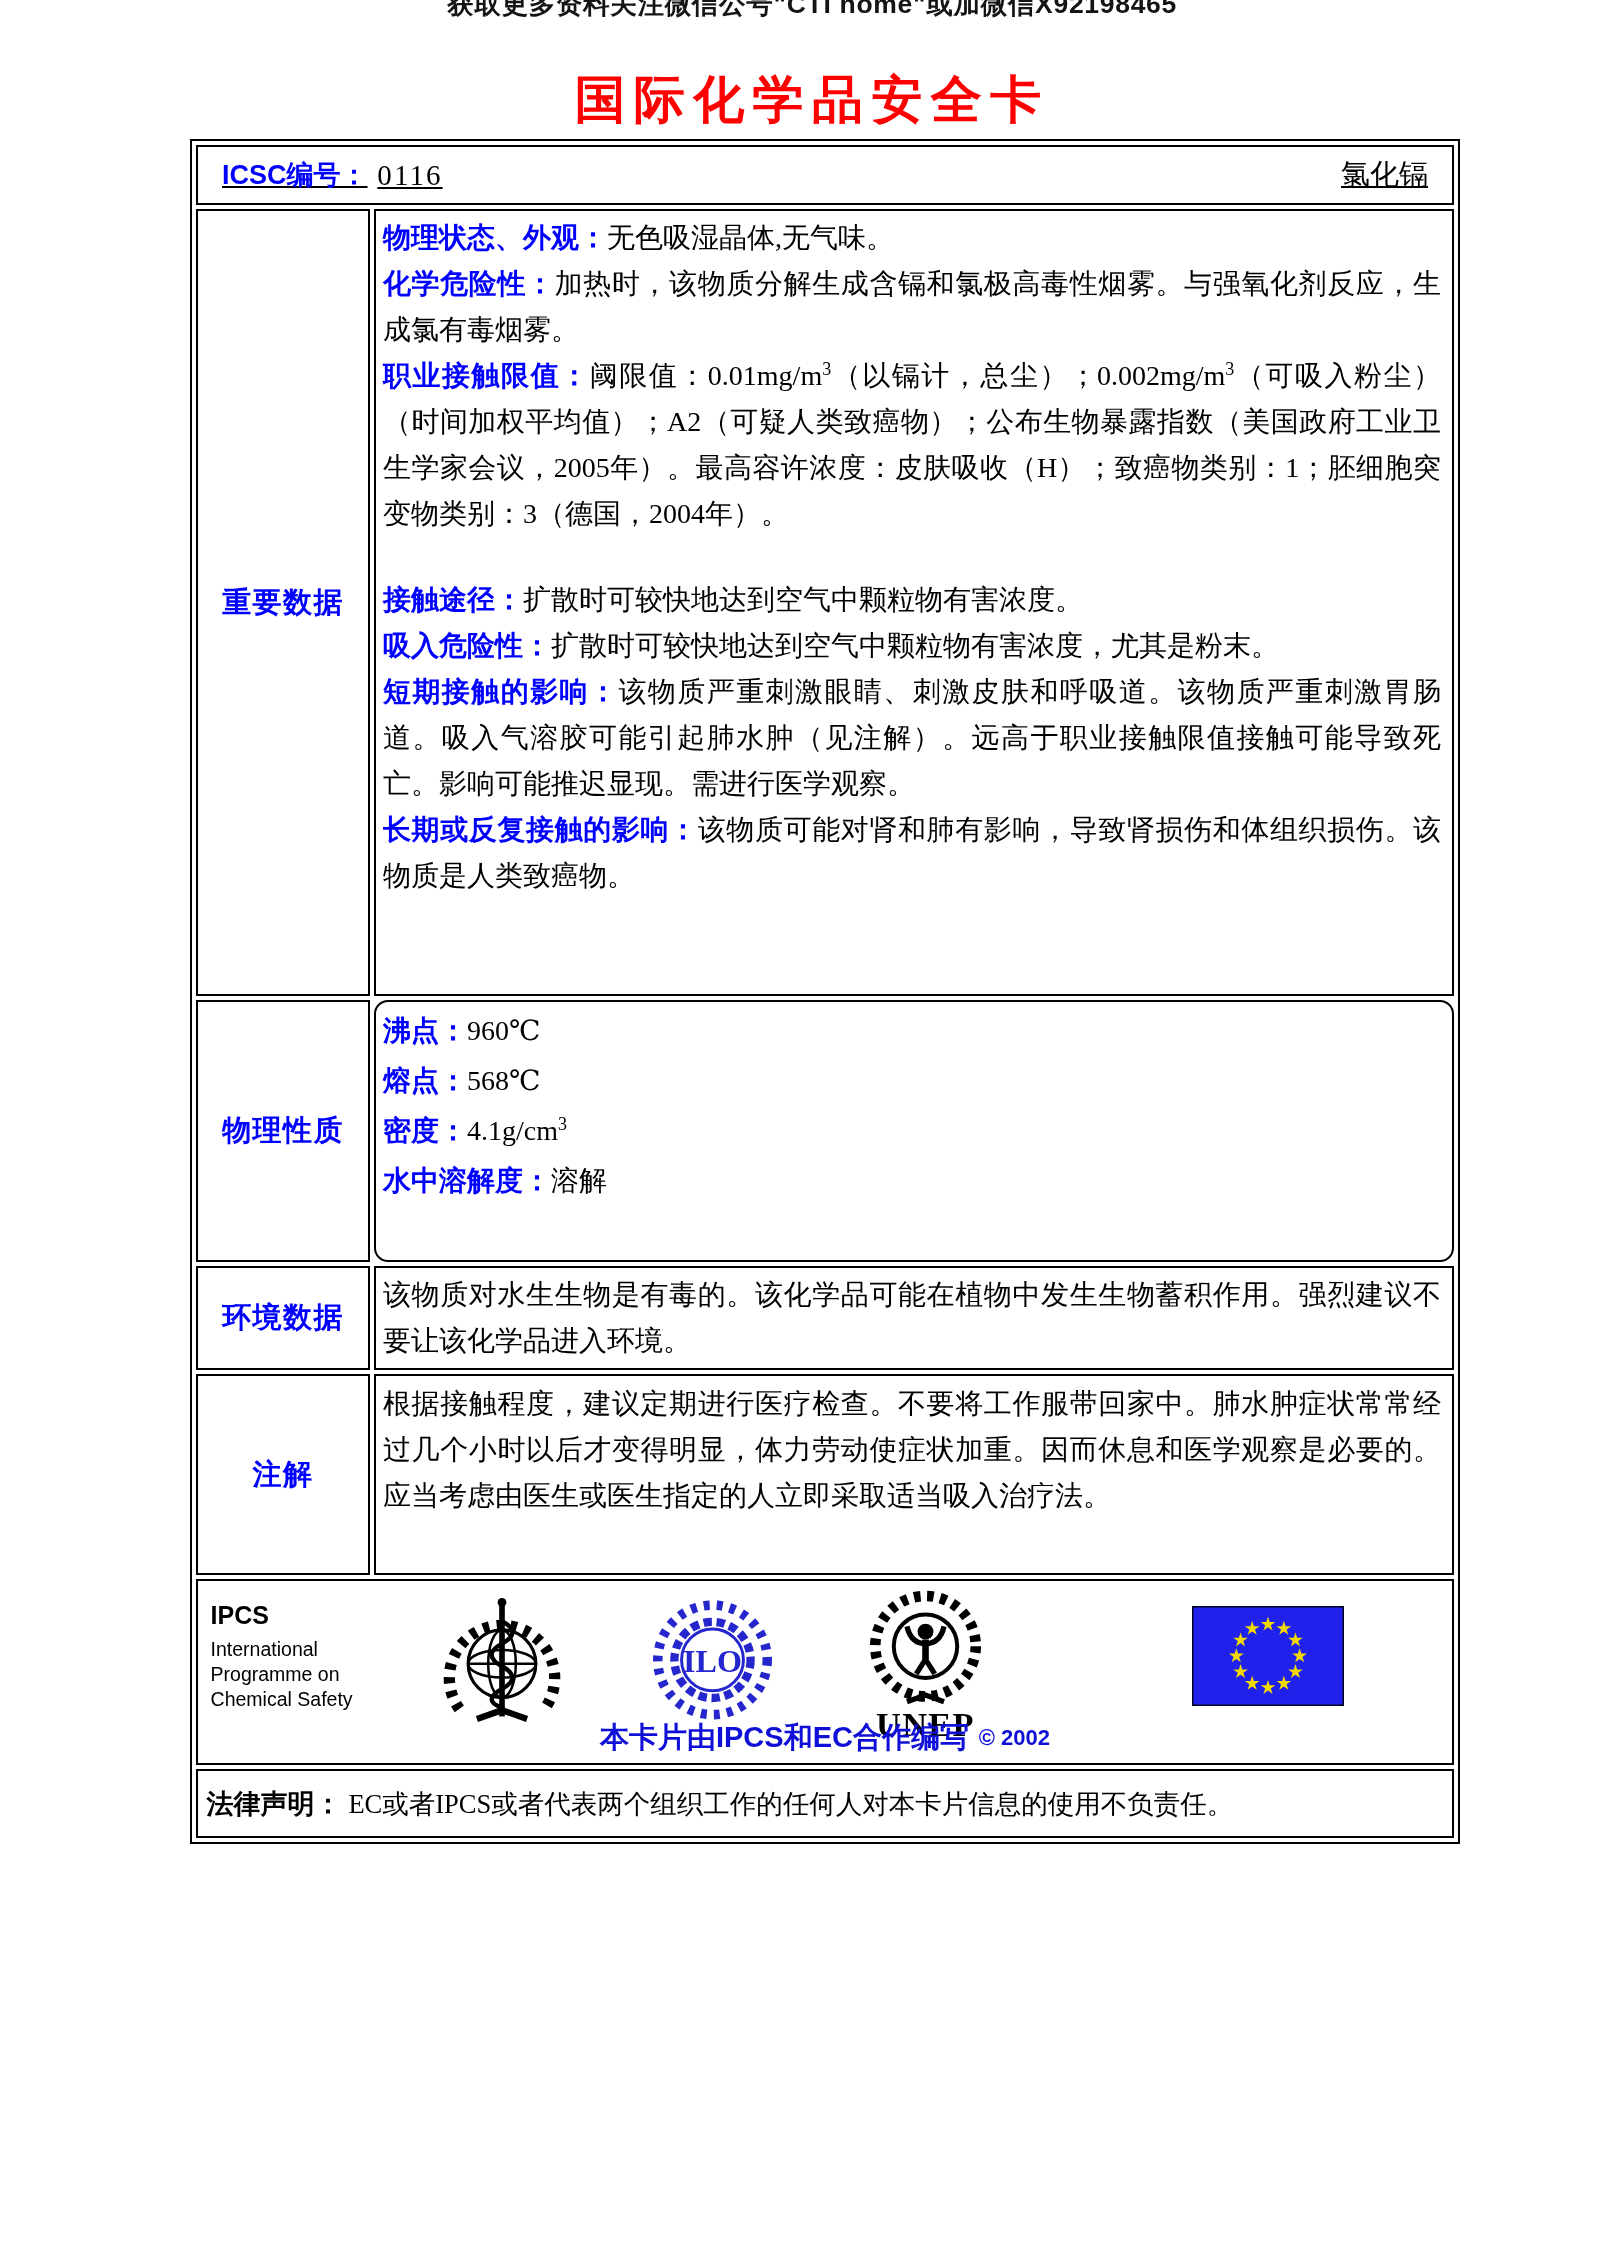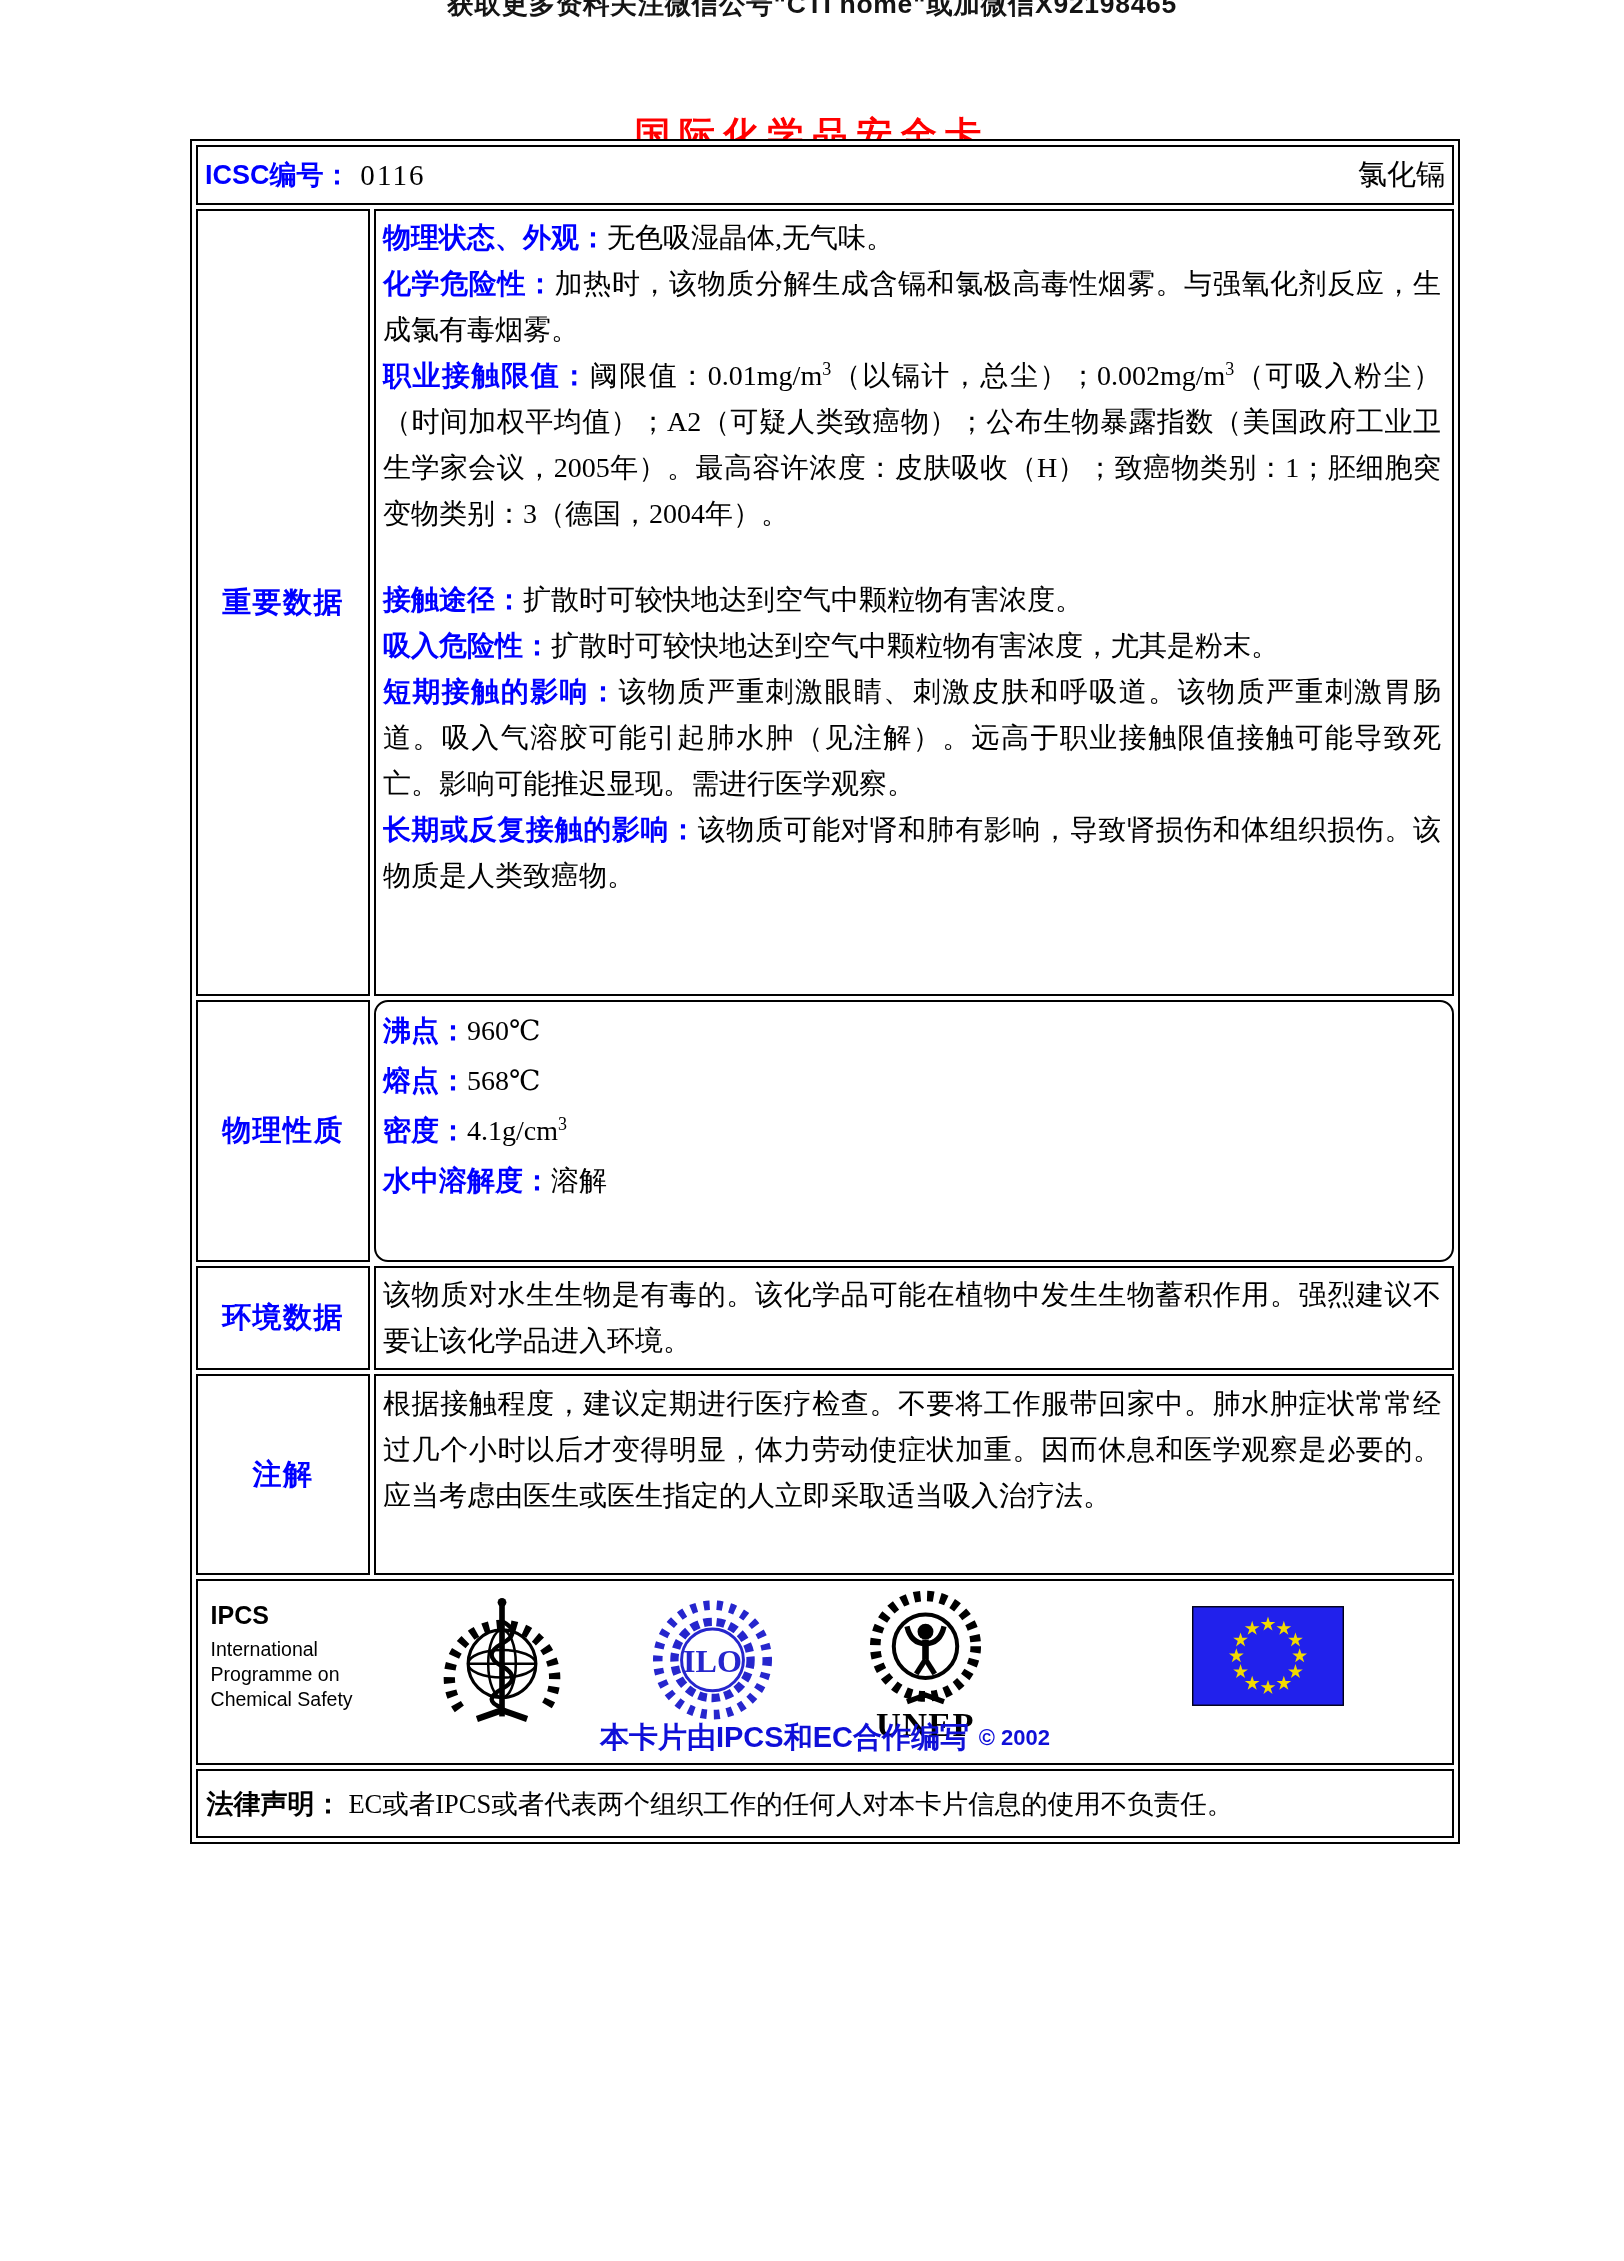--- a/index.html
+++ b/index.html
@@ -11,23 +11,22 @@
   }
   .watermark {
     position:absolute; top:-14px; left:0; width:100%;
     text-align:center; font-family:"Liberation Sans","DejaVu Sans",sans-serif;
     font-weight:bold; font-size:26.5px; color:#141414; letter-spacing:0.7px;
     white-space:nowrap;
   }
   .title {
     position:absolute; top:66px; left:0; width:100%;
     text-align:center; color:#ff0000; font-weight:bold;
-    font-size:36px; letter-spacing:8.4px;
+    font-size:51px; letter-spacing:8.4px;
     font-family:"Liberation Serif","DejaVu Serif",serif;
-    margin-top:45px;
   }
   table.card {
     position:absolute; left:190px; top:139px; width:1270px;
     border:2.8px solid #000; border-collapse:separate; border-spacing:4.9px;
     background:#fff; table-layout:fixed;
   }
   td { border:2.1px solid #000; background:#fff; vertical-align:middle; }
   td.label-cell {
     text-align:center; color:#0000ff;
     font-family:"Liberation Sans","DejaVu Sans",sans-serif;
@@ -45,22 +44,23 @@
   .h-add  td { height:52px; }
   .h-logo td { height:186px; }
   .h-legal td { height:69px; }
   .k {
     color:#0000ff; font-family:"Liberation Sans","DejaVu Sans",sans-serif;
     font-weight:bold;
   }
   sup { font-size:18px; line-height:0; }
   .spacer { height:40px; }
   .hdr-flex {
-    display:flex; align-items:center; height:100%; padding:0 7px;
+    display:flex; align-items:center; height:100%; padding:0 24px;
     font-size:29px;
+    text-decoration:underline;
   }
   .hdr-flex .k { font-size:27px; margin-right:9.8px; }
   .hdr-flex .num { letter-spacing:2.1px; }
   .hdr-flex .grow { flex:1; }
   td.content-mid { vertical-align:middle; }
   .prop-line { line-height:50px; }
   .phys-pad { padding-top:7px;border-radius:14px; }
   .footer-cell { position:relative; }
   .ipcs-block {
     position:absolute; left:12.6px; top:19.5px;

